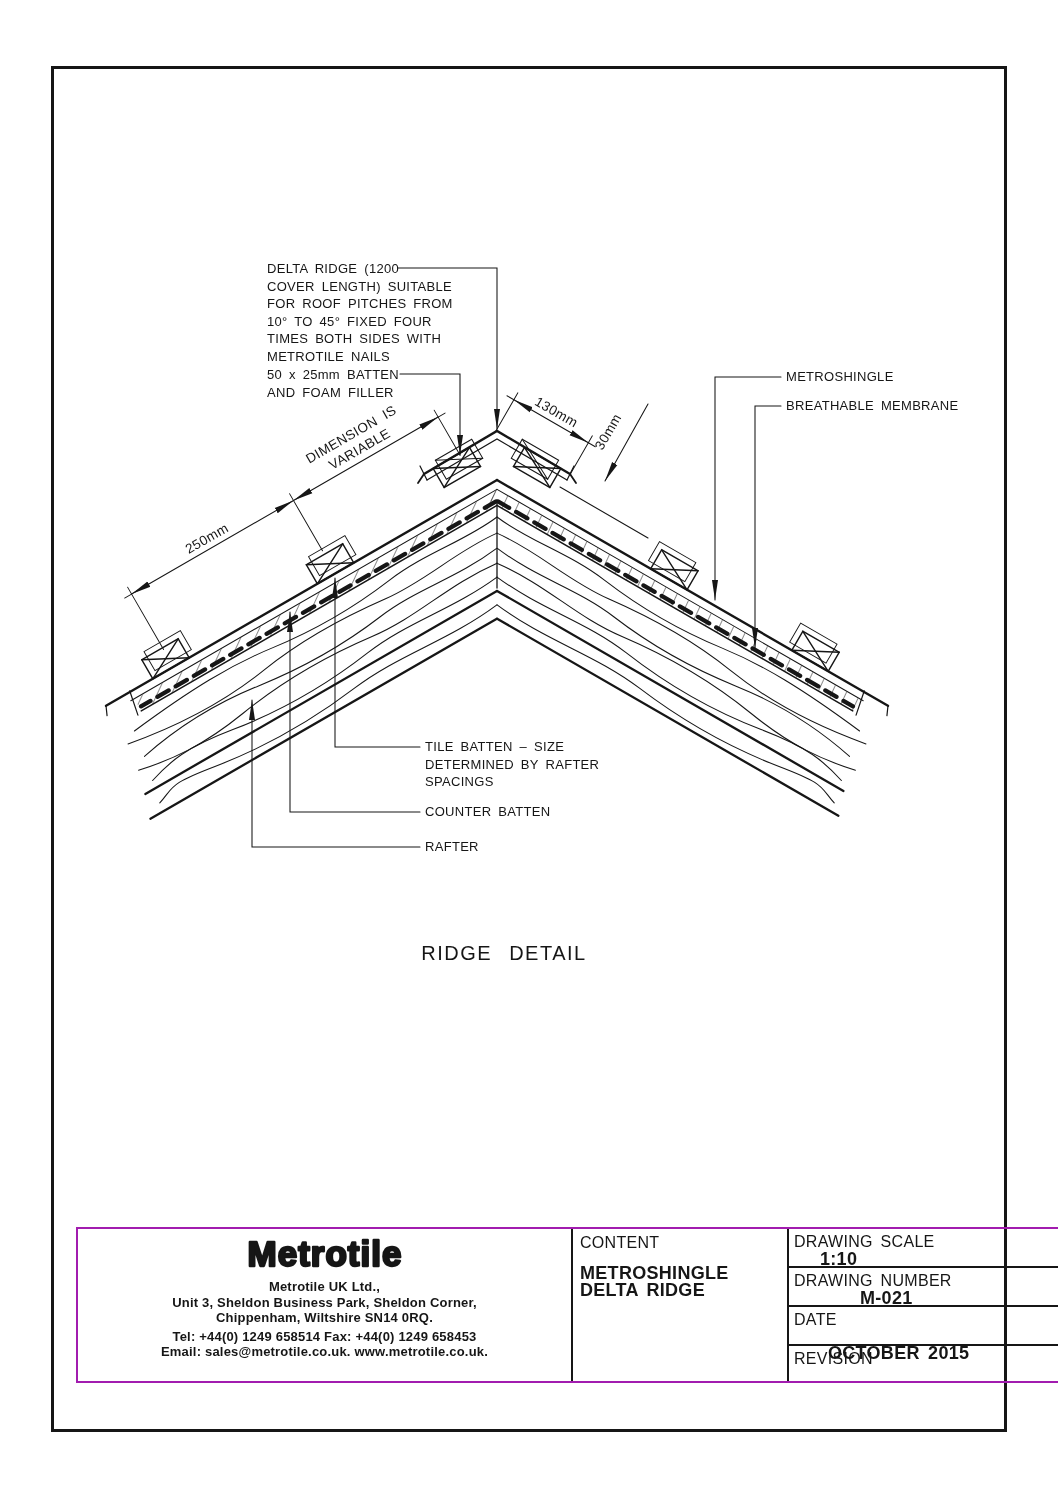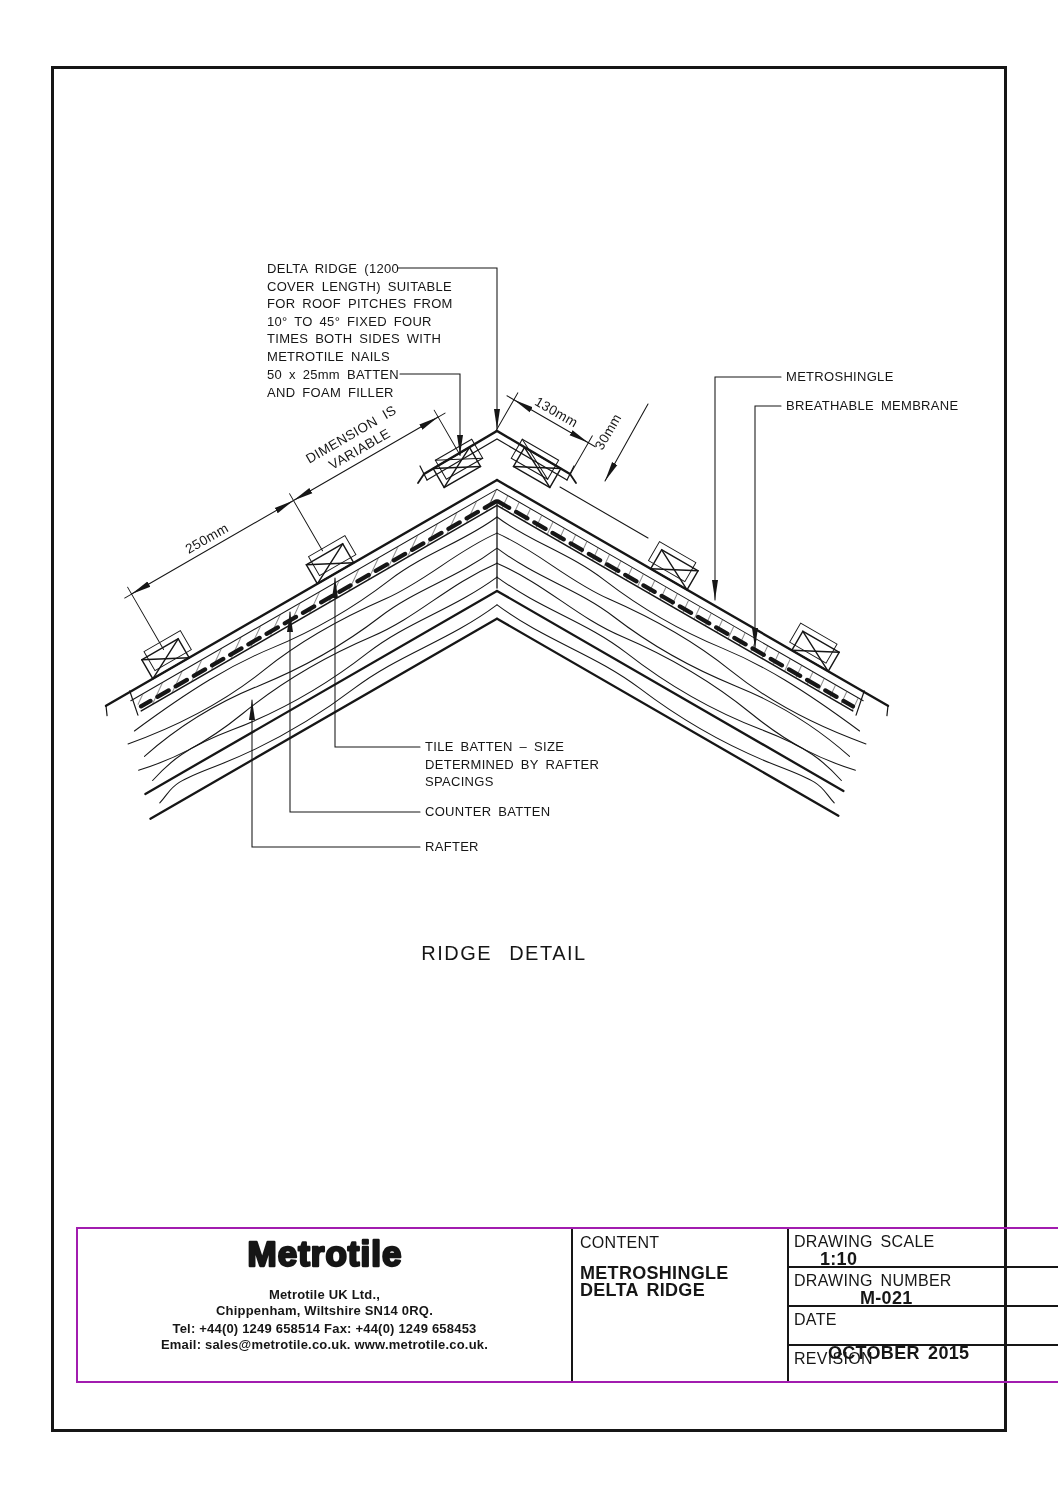--- a/index.html
+++ b/index.html
@@ -13,21 +13,21 @@
   .cadsm{font-size:13px;letter-spacing:.3px;word-spacing:3px;}
   .dtitle{font-size:20px;letter-spacing:1.5px;word-spacing:10px;}
 
   
   .titleblock{position:absolute;left:76px;top:1227px;width:1024px;height:156px;
               border:2px solid #a21caf;box-sizing:border-box;}
   .tb-v{position:absolute;top:0;bottom:0;width:0;border-left:2px solid #161616;}
   .tb-h{position:absolute;left:635px;right:0;height:0;border-top:2px solid #161616;}
   .tb-left{position:absolute;left:0;top:0;width:493px;height:100%;text-align:center;}
   .tb-tagline{font-size:15px;letter-spacing:1px;word-spacing:5px;font-weight:bold;margin-top:1px;}
-  .tb-addr{font-size:13px;letter-spacing:.2px;line-height:15.5px;margin-top:8px;font-weight:bold;}
+  .tb-addr{font-size:13px;letter-spacing:.2px;line-height:15.5px;margin-top:0;font-weight:bold;}
   .tb-label{position:absolute;font-size:16px;letter-spacing:.3px;word-spacing:3px;font-weight:normal;}
   .tb-value{position:absolute;font-size:18px;letter-spacing:.3px;word-spacing:3px;font-weight:bold;}
 </style>
 </head>
 <body>
 
 <div class="page">
   <div class="frame"></div>
 
   <svg class="drawing" width="1058" height="1497" viewBox="0 0 1058 1497">
@@ -207,20 +207,21 @@
     <div class="tb-h" style="left:709px;top:37px;"></div>
     <div class="tb-h" style="left:709px;top:76px;"></div>
     <div class="tb-h" style="left:709px;top:115px;"></div>
 
     <div class="tb-left">
       <svg width="300" height="42" style="margin-top:4px;">
         <text x="150" y="33" text-anchor="middle" font-size="35" font-weight="bold" fill="#ffffff" stroke="#161616" stroke-width="2.4" stroke-linejoin="round" paint-order="stroke" letter-spacing="1">Metrotile</text>
       </svg>
       <div class="tb-addr">
         <div>Metrotile UK Ltd.,</div>
+        <div>Unit 3, Sheldon Business Park, Sheldon Corner,</div>
         <div>Chippenham, Wiltshire SN14 0RQ.</div>
         <div style="margin-top:3px;">Tel: +44(0) 1249 658514   Fax: +44(0) 1249 658453</div>
         <div>Email: sales@metrotile.co.uk.   www.metrotile.co.uk.</div>
       </div>
     </div>
 
     <div>
       <div class="tb-label" style="left:502px;top:5px;">CONTENT</div>
       <div class="tb-value" style="left:502px;top:34px;">METROSHINGLE</div>
       <div class="tb-value" style="left:502px;top:51px;">DELTA RIDGE</div>

